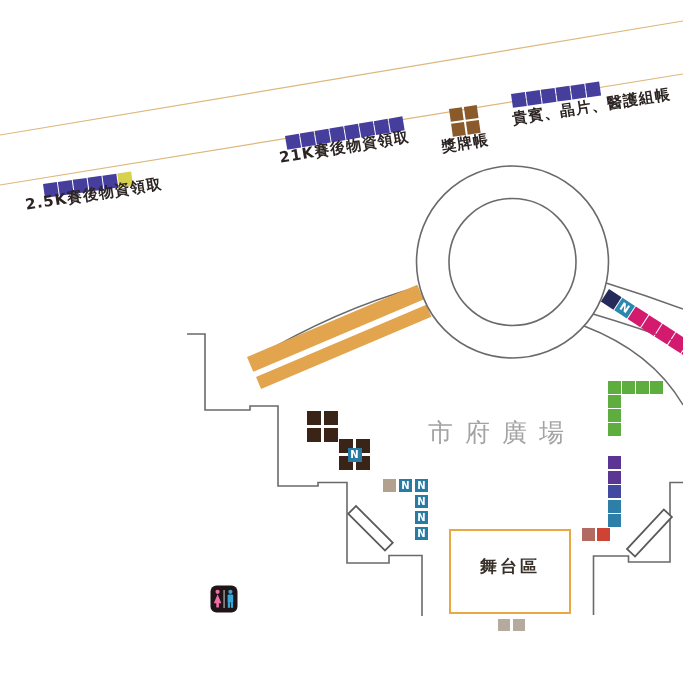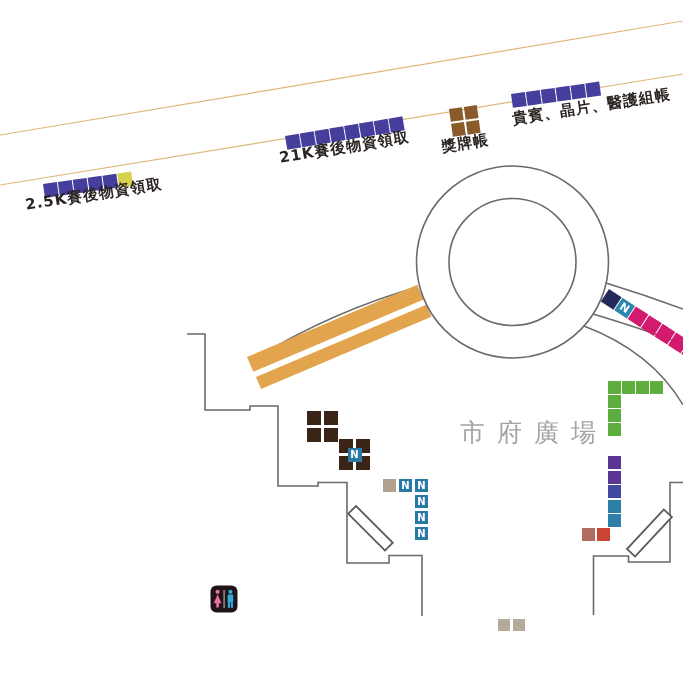--- a/index.html
+++ b/index.html
@@ -8,21 +8,21 @@
   #bg{position:absolute;left:0;top:0;z-index:1;}
   .booths{position:absolute;transform-origin:0 0;z-index:2;}
   .cell{position:absolute;display:flex;align-items:center;justify-content:center;
         color:#fff;font-weight:700;line-height:1;}
   .label{position:absolute;transform-origin:0 0;color:#2b2422;font-size:15px;
          font-weight:600;white-space:nowrap;z-index:3;letter-spacing:1px;}
   .lbl-25k{left:24px;top:196px;transform:rotate(-9deg);}
   .lbl-21k{left:278px;top:149px;transform:rotate(-9.5deg);}
   .lbl-medal{left:440px;top:138px;transform:rotate(-9deg);}
   .lbl-vip{left:511px;top:110px;transform:rotate(-9deg);}
-  .lbl-plaza{left:460px;top:416px;font-size:25px;font-weight:500;color:#a3a3a3;
+  .lbl-plaza{left:428px;top:416px;font-size:25px;font-weight:500;color:#a3a3a3;
              letter-spacing:12px;transform:none;}
   #stage{position:absolute;left:449px;top:529px;width:118px;height:81px;background:#fff;
          border:2px solid #e9a843;z-index:2;text-align:center;}
   #stage .stage-text{margin-top:24px;font-size:17px;font-weight:600;color:#383028;
          letter-spacing:3px;}
   #restroom{position:absolute;left:210px;top:585px;width:28px;height:28px;z-index:3;}
 </style>
 </head>
 <body>
 
@@ -54,20 +54,23 @@
     <rect x="0" y="0" width="52" height="11" fill="#ffffff" stroke="#5a5a5a" stroke-width="1.8" transform="translate(356,506) rotate(45)"></rect>
     <rect x="0" y="0" width="54" height="11" fill="#ffffff" stroke="#5a5a5a" stroke-width="1.8" transform="translate(627,549) rotate(-47)"></rect>
   </svg>
 
   <div class="label lbl-25k">2.5K賽後物資領取</div>
   <div class="label lbl-21k">21K賽後物資領取</div>
   <div class="label lbl-medal">獎牌帳</div>
   <div class="label lbl-vip">貴賓、晶片、醫護組帳</div>
   <div class="label lbl-plaza">市府廣場</div>
 
+  <div id="stage">
+    <div class="stage-text">舞台區</div>
+  </div>
 
   <div id="restroom">
     <svg width="28" height="28" viewBox="0 0 28 28">
       <rect x="0.5" y="0.5" width="27" height="27" rx="6" fill="#1f1416"></rect>
       <rect x="13.4" y="5" width="1.4" height="18" fill="#9b9b9b"></rect>
 
       <g fill="#ef6ea8">
         <circle cx="7.6" cy="6.8" r="2.1"></circle>
         <path d="M7.6,9.2 L3.8,18.2 H6.3 V22.6 H8.9 V18.2 H11.4 Z"></path>
       </g>

